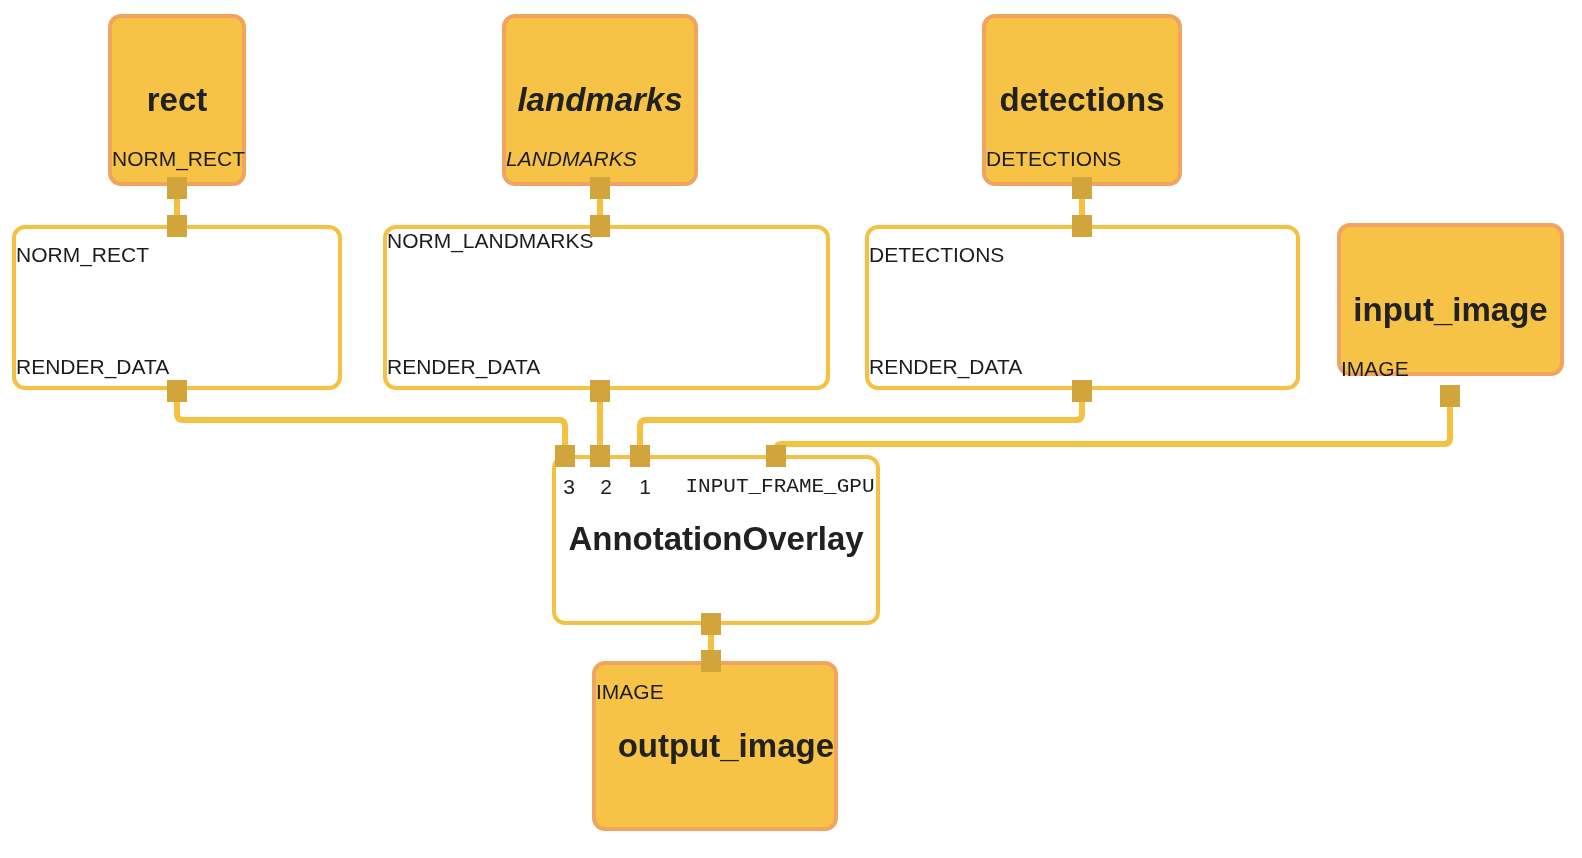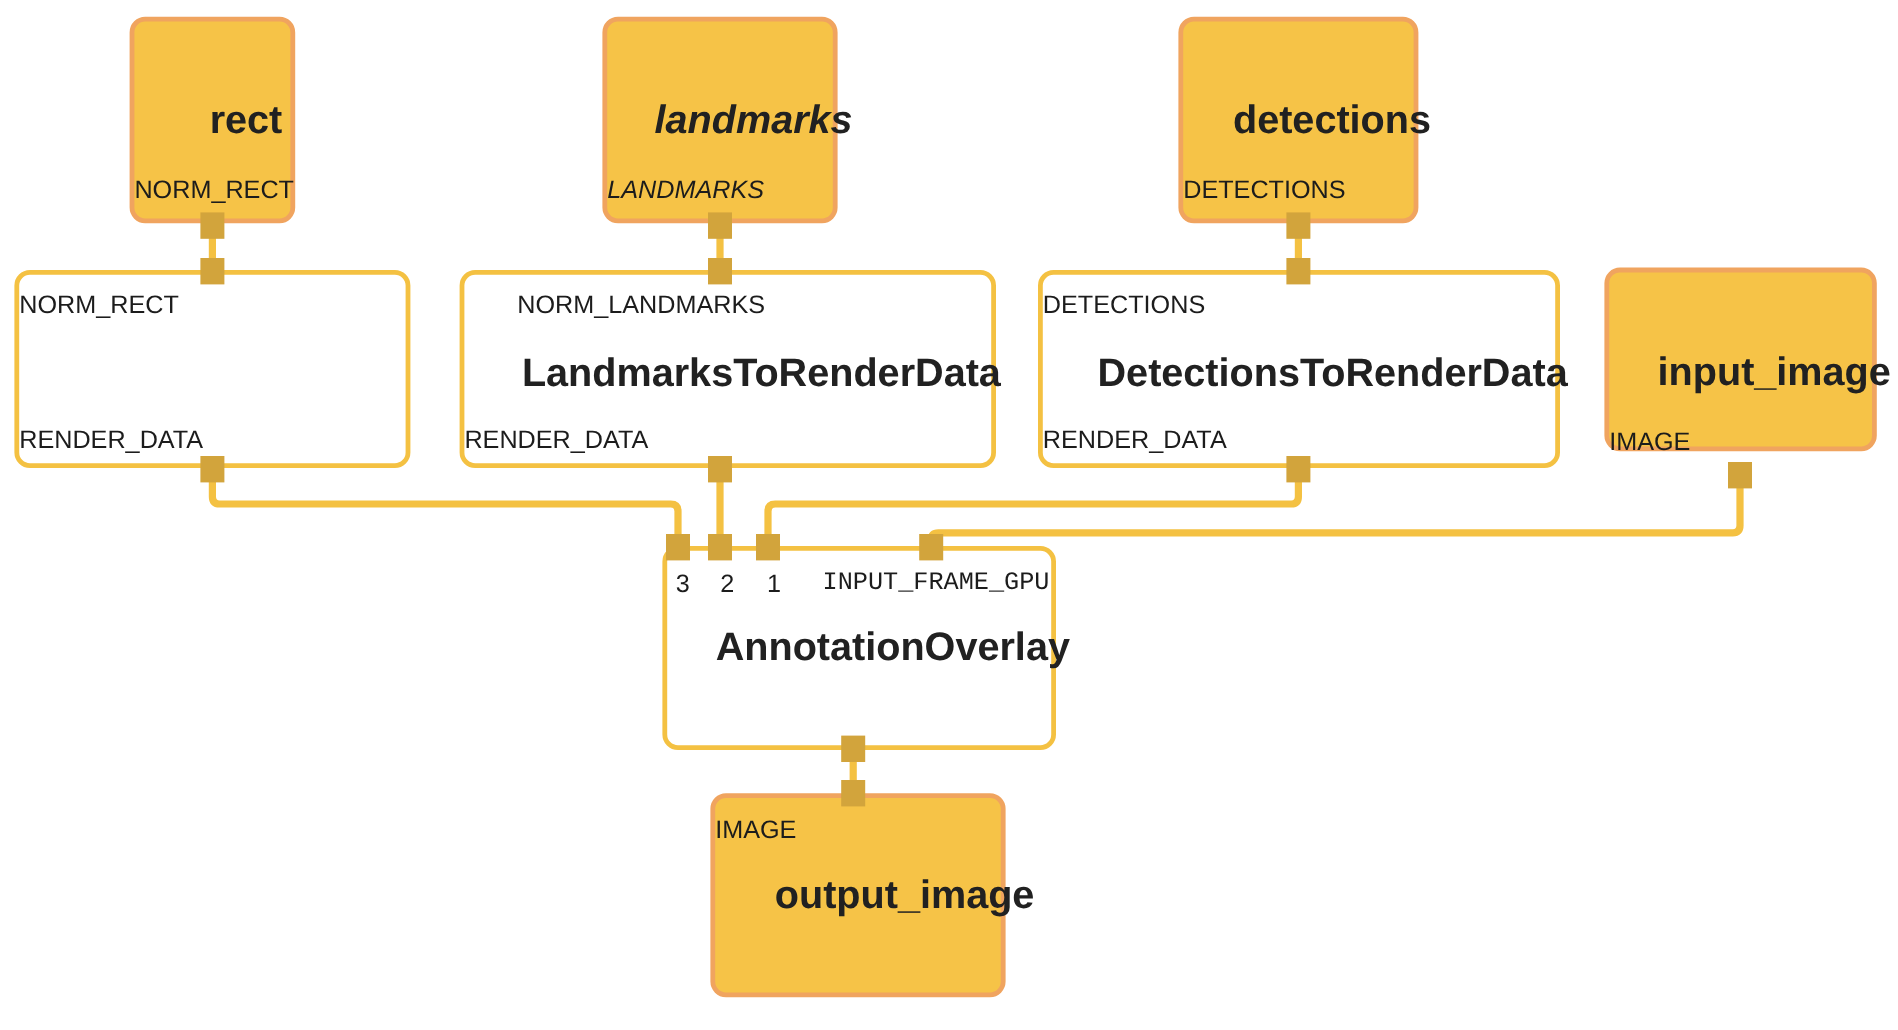--- a/index.html
+++ b/index.html
@@ -32,21 +32,20 @@
   .node-title {
     position: absolute;
     left: 0;
     width: 100%;
     text-align: center;
     font-size: 33px;
     font-weight: bold;
     color: #212121;
     line-height: 40px;
     white-space: nowrap;
-    margin-left: 28px;
   }
   .port-label {
     position: absolute;
     left: 0;
     width: 100%;
     text-align: left;
     font-size: 21px;
     font-weight: 400;
     color: #1c1c1c;
     line-height: 24px;
@@ -87,28 +86,26 @@
     <div class="node-title" style="top:62px;">detections</div>
     <div class="port-label" style="top:129px;">DETECTIONS</div>
   </div>
 
   <div class="node calc" style="left:12px; top:225px; width:330px; height:165px;">
     <div class="port-label" style="top:14px;">NORM_RECT</div>
     <div class="port-label" style="top:126px;">RENDER_DATA</div>
   </div>
 
   <div class="node calc" style="left:383px; top:225px; width:447px; height:165px;">
-    <div class="port-label" style="top:14px;margin-left:44px;">NORM_LANDMARKS</div>
-    <div class="node-title" style="top:62px;">LandmarksToRenderData</div>
+    <div class="port-label" style="top:0;">NORM_LANDMARKS</div>
     <div class="port-label" style="top:126px;">RENDER_DATA</div>
   </div>
 
   <div class="node calc" style="left:865px; top:225px; width:435px; height:165px;">
     <div class="port-label" style="top:14px;">DETECTIONS</div>
-    <div class="node-title" style="top:62px;">DetectionsToRenderData</div>
     <div class="port-label" style="top:126px;">RENDER_DATA</div>
   </div>
 
   <div class="node stream" style="left:1337px; top:223px; width:227px; height:153px;">
     <div class="node-title" style="top:63px;">input_image</div>
     <div class="port-label" style="top:130px;">IMAGE</div>
   </div>
 
   <div class="node calc" style="left:552px; top:455px; width:328px; height:170px;">
     <div class="ao-port-num" style="left:13px;">3</div>

